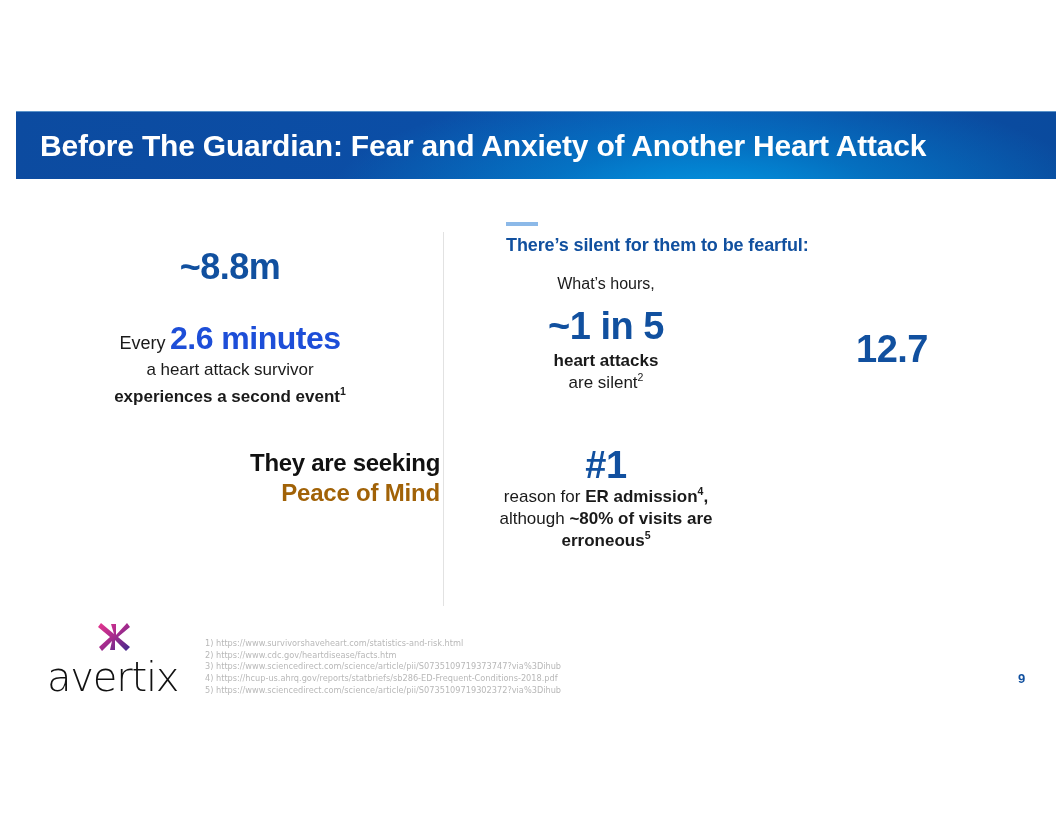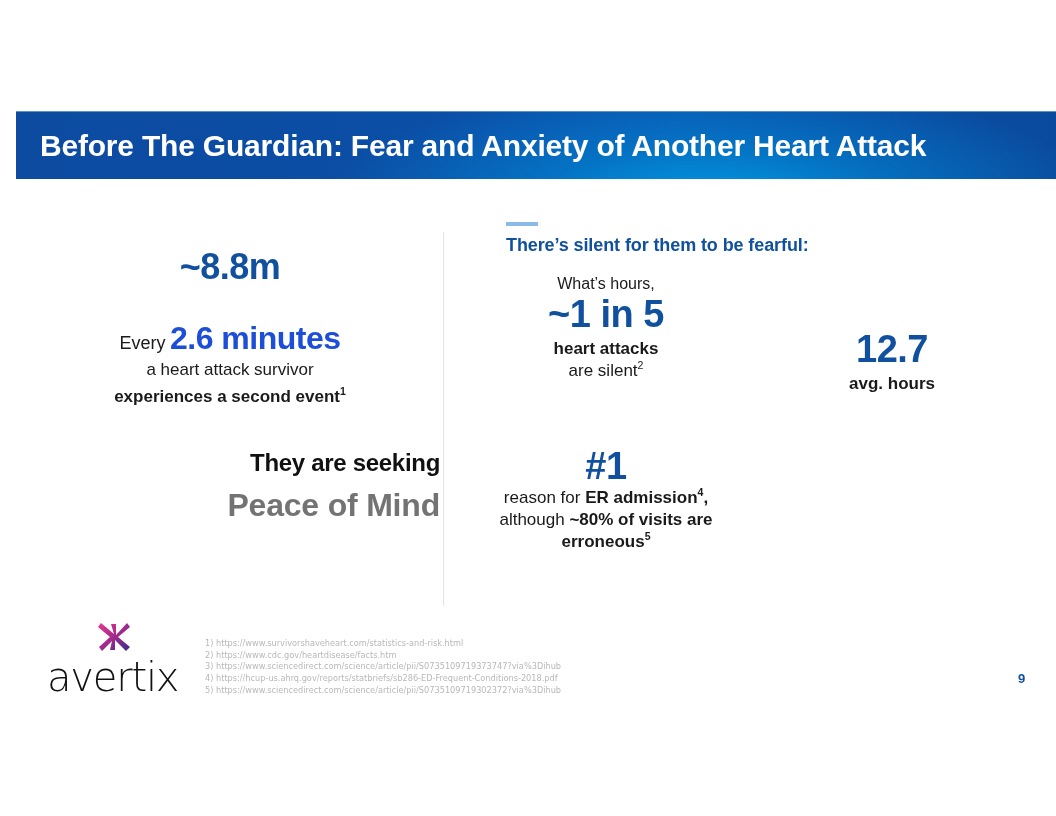--- a/index.html
+++ b/index.html
@@ -95,25 +95,25 @@
     margin-top: 4px;
   }
   .seeking-blk { margin-top: 40px; text-align: right; }
   .seeking {
     font-size: 24px;
     font-weight: bold;
     color: #111111;
     letter-spacing: -0.3px;
   }
   .peace {
-    font-size: 32px;
-    font-weight: bold;
-    color: #737373;
+    font-size: 24px;
+    font-weight: bold;
+    color: #a16207;
     letter-spacing: -0.2px;
-    margin-top: 10px;
+    margin-top: 2px;
   }
 
   
   .right-col {
     position: absolute;
     left: 470px;
     top: 222px;
     width: 566px;
   }
   .accent-dash {
@@ -149,21 +149,21 @@
     color: #11509f;
     line-height: 1.05;
     letter-spacing: -0.5px;
   }
   .num-1in5 {
     font-size: 38px;
     font-weight: bold;
     color: #11509f;
     line-height: 1.05;
     letter-spacing: -0.5px;
-    margin-top: 2px;
+    margin-top: 14px;
   }
   .num-127 {
     font-size: 38px;
     font-weight: bold;
     color: #11509f;
     line-height: 1.05;
     letter-spacing: -0.5px;
   }
   .num-no1 {
     font-size: 38px;
@@ -268,21 +268,20 @@
 
     <div class="cell cell-1in5">
       <div class="whats-worse">What’s hours,</div>
       <div class="num-1in5">~1 in 5</div>
       <div class="cap-bold">heart attacks</div>
       <div class="cap-reg"><span>are silent</span><sup>2</sup></div>
     </div>
 
     <div class="cell cell-127">
       <div class="num-127">12.7</div>
-      <div class="cap-bold">avg. hours</div>
     </div>
 
     <div class="cell cell-no1">
       <div class="num-no1">#1</div>
       <div class="cap-reg"><span>reason for </span><span class="bold">ER admission</span><sup class="bold">4</sup><span class="bold">,</span> <span>although </span><span class="bold">~80% of visits are erroneous</span><sup class="bold">5</sup></div>
     </div>
 
   </div>
 </div>
 

